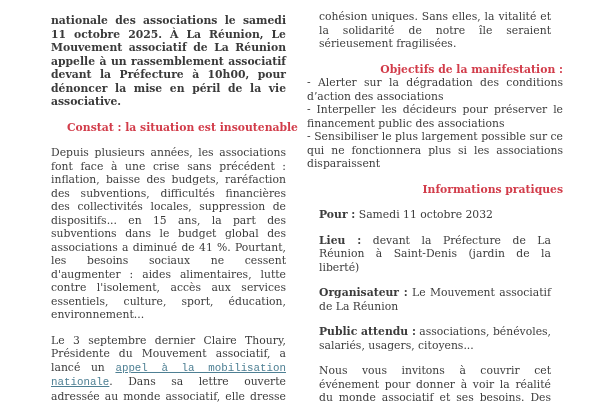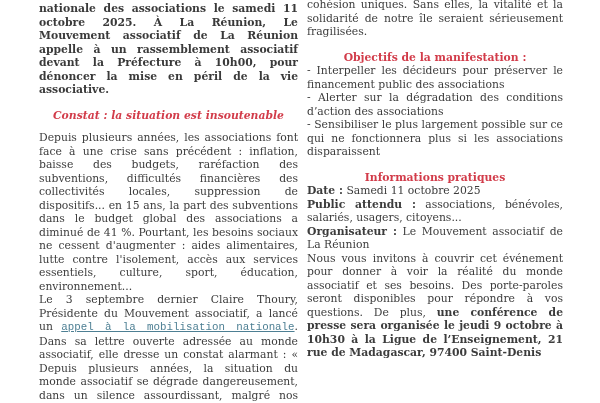--- a/index.html
+++ b/index.html
@@ -19,35 +19,35 @@
     color: #3c3c3c;
   }
   .col {
     position: absolute;
     top: 0;
     text-align: justify;
   }
   .col-left  { left: 39px;  width: 259px; top: 2px; }
   .col-right { left: 307px; width: 256px; top: -2px; }
 
-  p { margin: 0; }
+  p { margin: 12px; }
 
   .bold-intro {
     font-weight: bold;
     color: #3a3a3a;
   }
 
   h3.red-heading {
     font-size: 10.8px;
     line-height: 13.5px;
     font-weight: bold;
     margin: 12px 0 0 0;
-    text-align: center;
+    text-align: right;
   }
-  .col-left h3.red-heading { margin-bottom: 9px; font-style: italic; }
+  .col-left h3.red-heading { margin-bottom: 9px; }
   .col-right h3.red-heading { margin-bottom: 0; }
 
   .list-item { margin: 0; }
 
   .info-line strong { font-weight: bold; }
 
   a.doc-link {
     text-decoration: underline;
     cursor: pointer;
     font-family: Liberation Mono, monospace;
@@ -71,31 +71,32 @@
 
     <p><span>Le 3 septembre dernier Claire Thoury, Présidente du Mouvement associatif, a lancé un </span><a class="doc-link" href="#" style="color: rgb(77, 127, 147);">appel à la mobilisation nationale</a><span>. Dans sa lettre ouverte adressée au monde associatif, elle dresse un constat alarmant : « Depuis plusieurs années, la situation du monde associatif se dégrade dangereusement, dans un silence assourdissant, malgré nos alertes répétées. [...] Affaiblir les associations n'a pas de sens. Elles sont des espaces puissants qui changent au quotidien la vie des</span></p>
   </div>
 
   <div class="col col-right">
 
     <p>cohésion uniques. Sans elles, la vitalité et la solidarité de notre île seraient sérieusement fragilisées.</p>
 
     <h3 class="red-heading" style="color: rgb(210, 60, 74);">Objectifs de la manifestation :</h3>
 
+    <p class="list-item">- Alerter sur la dégradation des conditions d’action des associations</p>
     <p class="list-item">- Interpeller les décideurs pour préserver le financement public des associations</p>
-    <p class="list-item">- Alerter sur la dégradation des conditions d’action des associations</p>
     <p class="list-item">- Sensibiliser le plus largement possible sur ce qui ne fonctionnera plus si les associations disparaissent</p>
 
     <h3 class="red-heading" style="color: rgb(210, 60, 74);">Informations pratiques</h3>
 
-    <p class="info-line"><strong>Date :</strong><span> Samedi 11 octobre 2025</span></p>
+    <p class="info-line"><strong>Pour :</strong><span> Samedi 11 octobre 2032</span></p>
 
 
+    <p class="info-line"><strong>Lieu :</strong><span> devant la Préfecture de La Réunion à Saint-Denis (jardin de la liberté)</span></p>
+
+    <p class="info-line"><strong>Organisateur :</strong><span> Le Mouvement associatif de La Réunion</span></p>
 
     <p class="info-line"><strong>Public attendu :</strong><span> associations, bénévoles, salariés, usagers, citoyens...</span></p>
-
-    <p class="info-line"><strong>Organisateur :</strong><span> Le Mouvement associatif de La Réunion</span></p>
 
 
     <p><span>Nous vous invitons à couvrir cet événement pour donner à voir la réalité du monde associatif et ses besoins. Des porte-paroles seront disponibles pour répondre à vos questions. De plus, </span><strong class="bold-inline">une conférence de presse sera organisée le jeudi 9 octobre à 10h30 à la Ligue de l’Enseignement, 21 rue de Madagascar, 97400 Saint-Denis</strong></p>
   </div>
 
 </div>
 
 </body></html>

